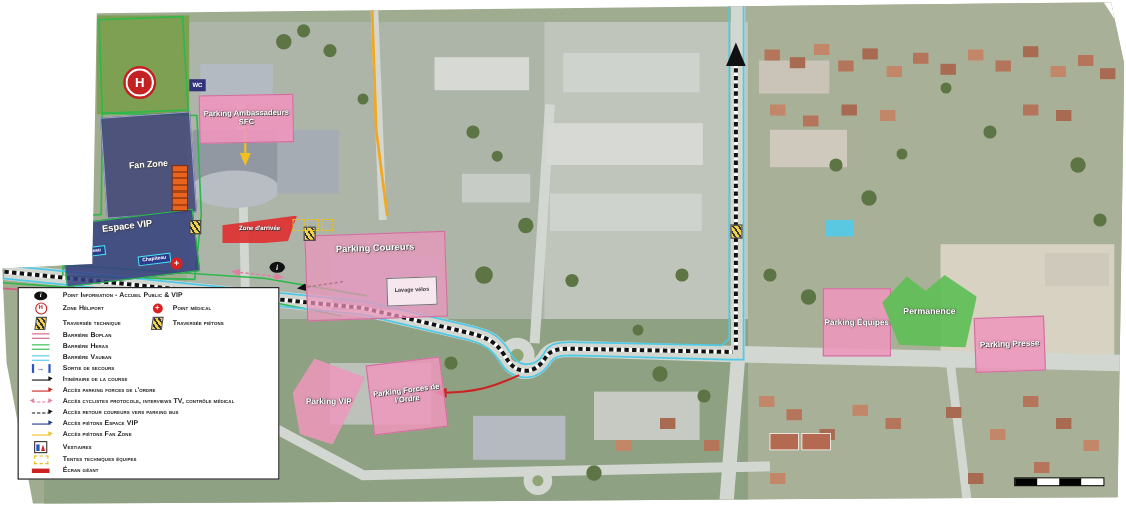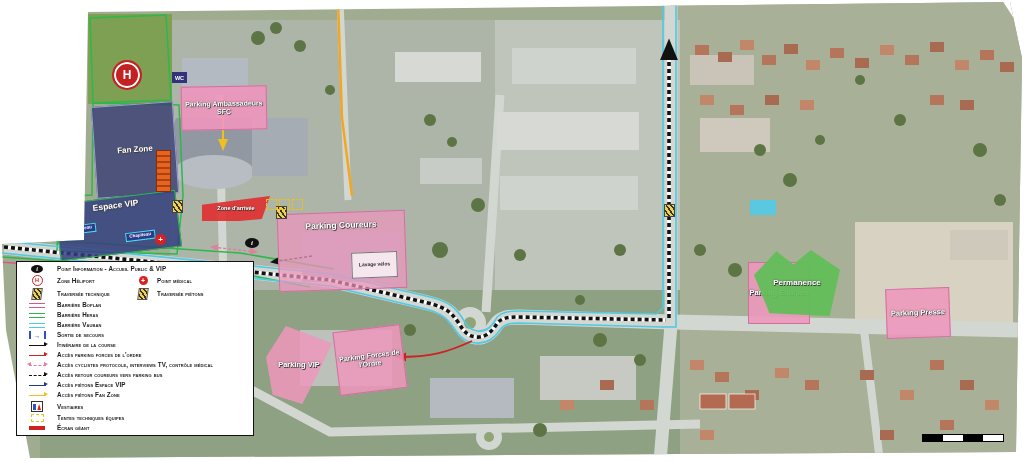--- a/index.html
+++ b/index.html
@@ -36,21 +36,21 @@
           align-items:center;justify-content:center;text-align:center;line-height:1.15;}
   .z-pvip{left:266px;top:326px;width:66px;height:78px;background:rgba(238,150,188,.85);
           clip-path:polygon(30% 0,100% 22%,78% 62%,55% 100%,10% 88%,0 40%);}
   .z-pvip .zlab{font-size:7.5px;}
   .z-fdo{left:336px;top:328px;width:68px;height:64px;background:rgba(238,150,188,.85);
          border:1px solid #d070a0;transform:rotate(-7deg);}
   .z-fdo .zlab{font-size:7px;}
   .z-equipes{left:748px;top:262px;width:62px;height:62px;background:rgba(238,150,188,.87);
          border:1px solid #d070a0;}
   .z-equipes .zlab{font-size:7.5px;}
-  .z-perm{left:754px;top:250px;width:86px;height:66px;background:rgba(96,190,86,.93);
+  .z-perm{left:802px;top:250px;width:86px;height:66px;background:rgba(96,190,86,.93);
          clip-path:polygon(0 38%,26% 2%,46% 22%,66% 0,100% 30%,88% 100%,18% 96%);}
   .z-perm .zlab{font-size:8px;}
   .z-presse{left:886px;top:288px;width:64px;height:50px;background:rgba(238,150,188,.88);
          border:1px solid #d070a0;transform:rotate(-2deg);}
   .z-presse .zlab{font-size:7.5px;}
   .wc-box{left:172px;top:72px;width:15px;height:11px;background:#32327a;color:#fff;
           font-size:5.5px;font-weight:bold;display:flex;align-items:center;justify-content:center;}
   
   .heli{left:112px;top:60px;width:26px;height:26px;border-radius:50%;background:#c42222;
         border:2px solid #c42222;box-shadow:inset 0 0 0 2px #fff;color:#fff;font-weight:bold;

